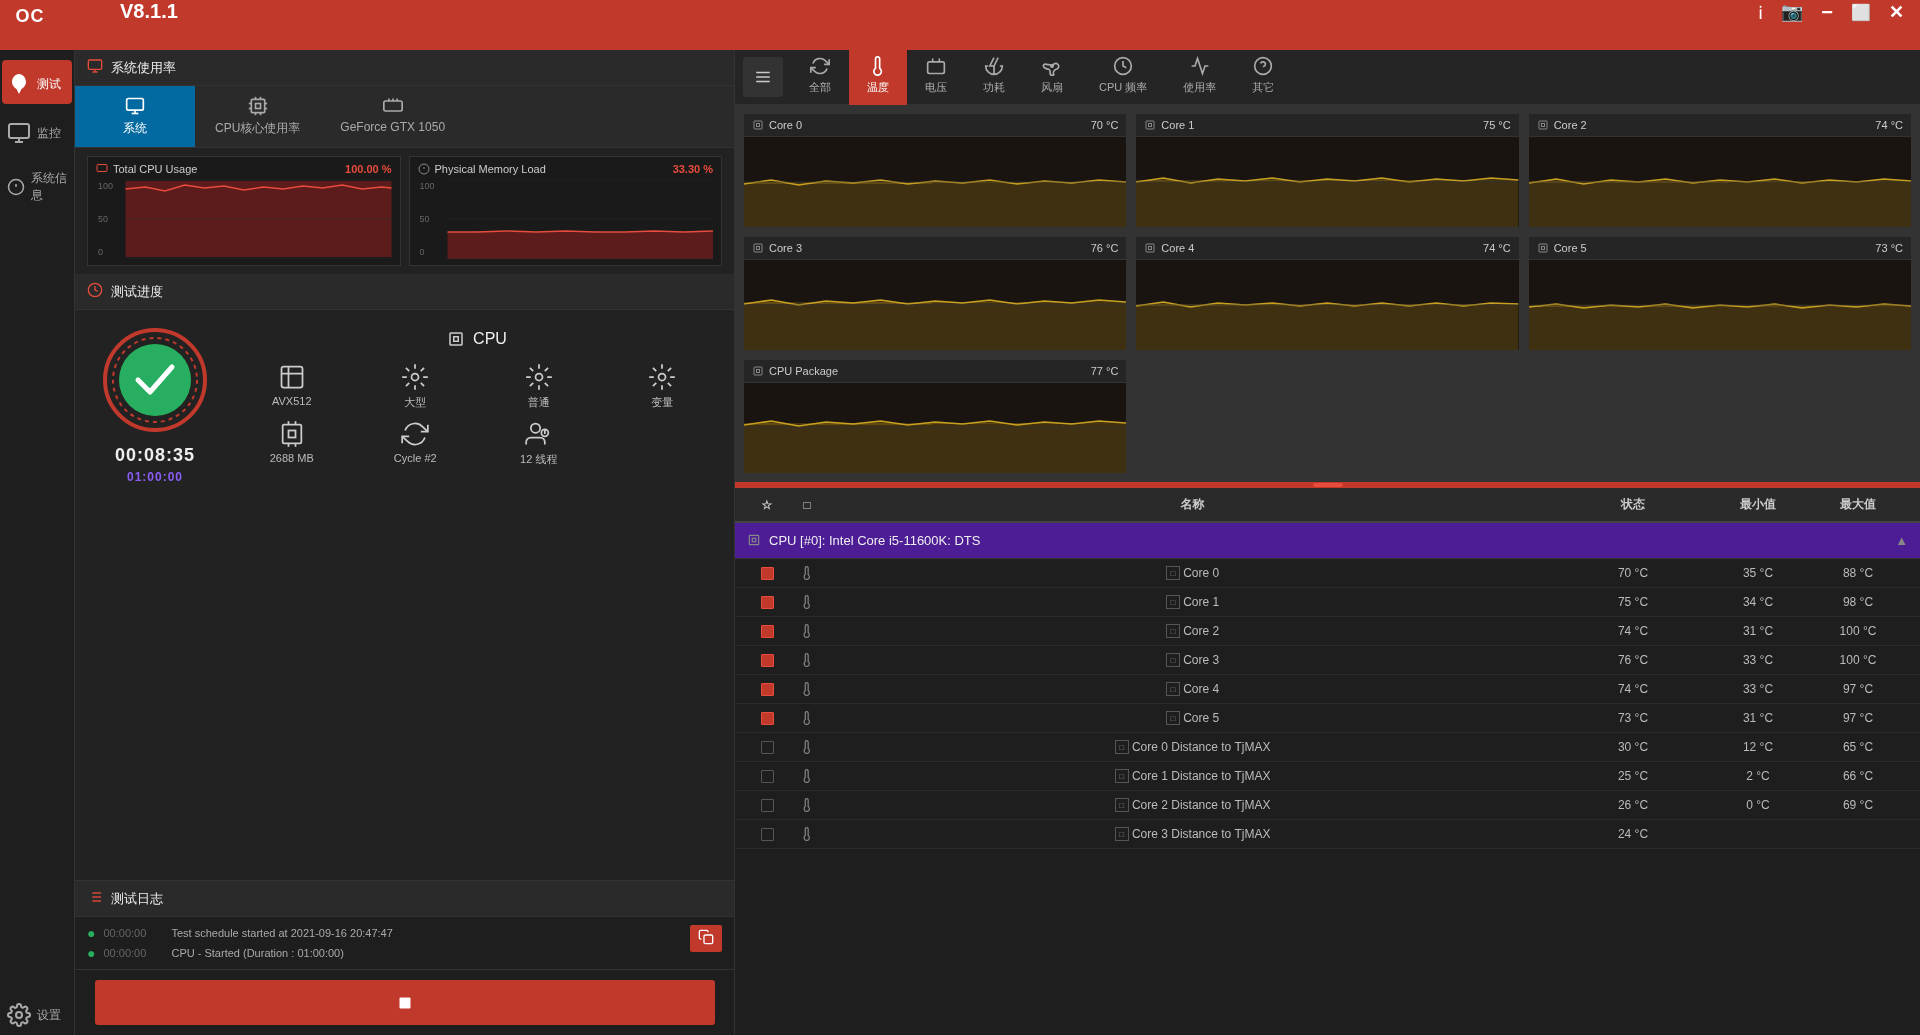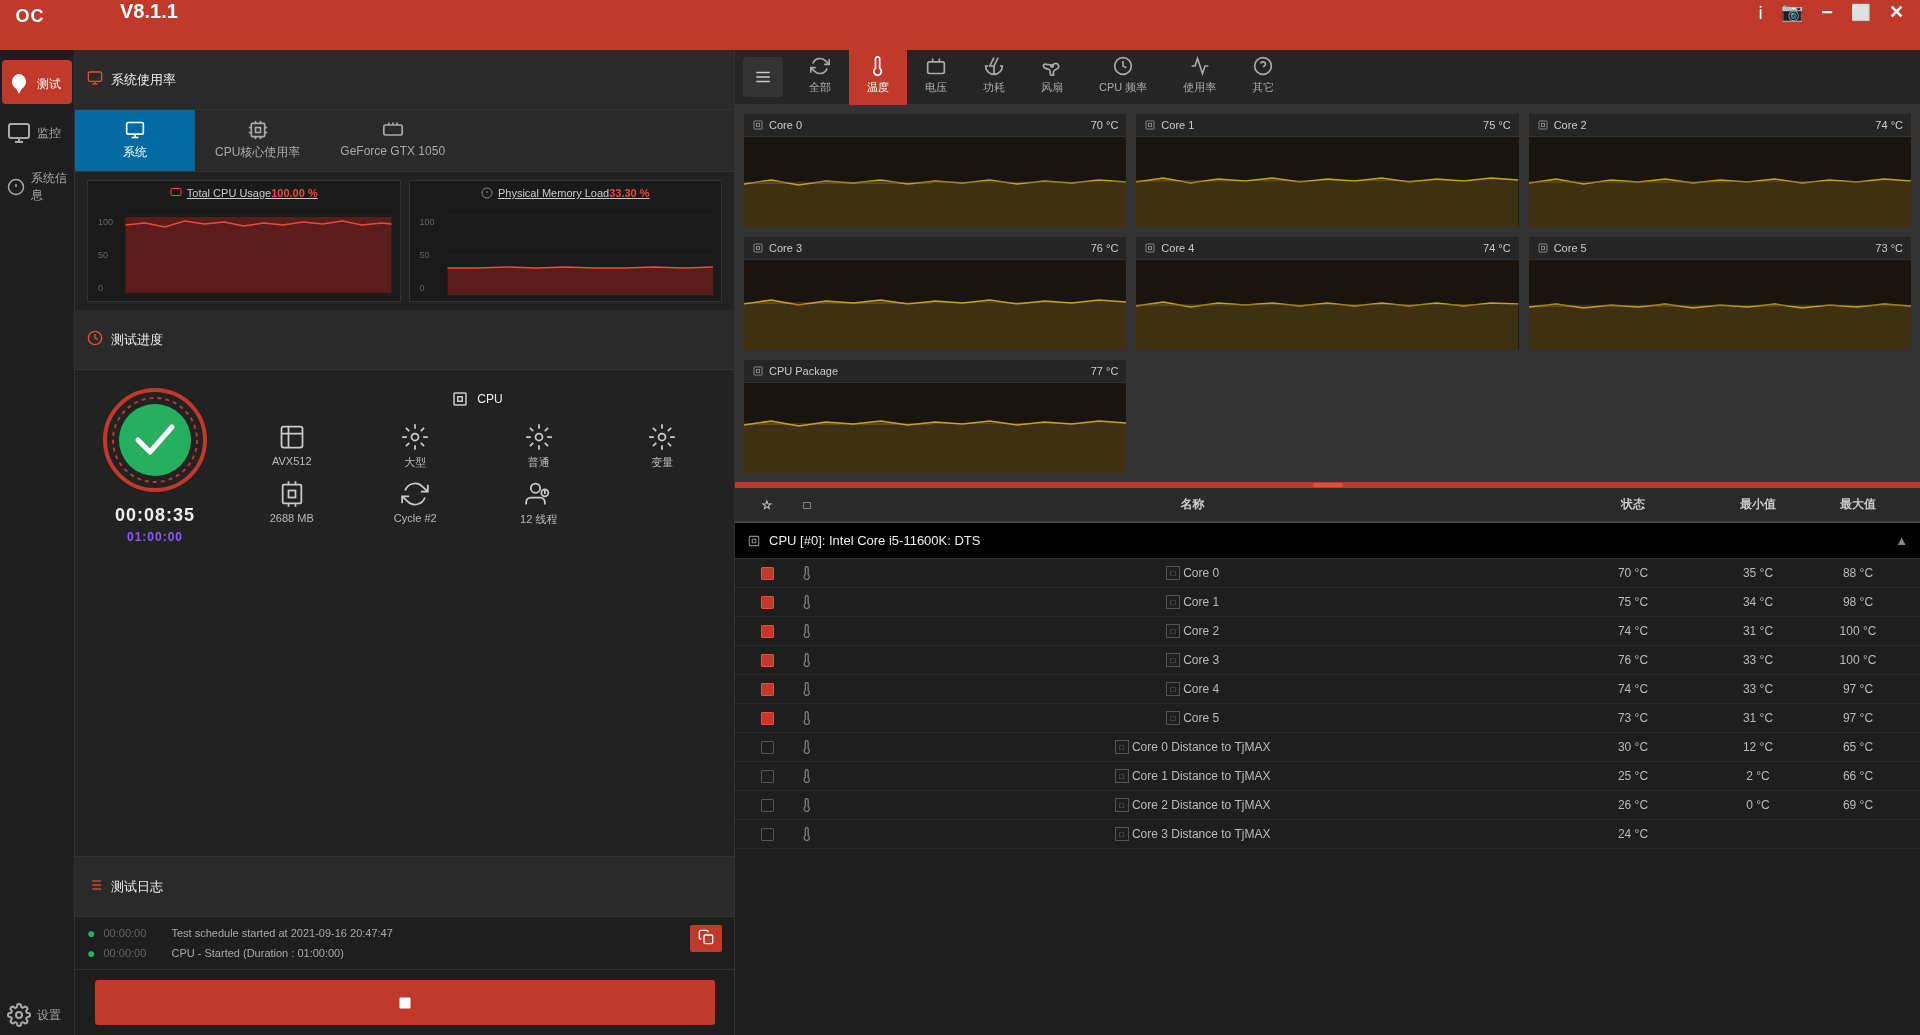--- a/index.html
+++ b/index.html
@@ -77,21 +77,21 @@
       width: 660px;
       background: #222;
       display: flex;
       flex-direction: column;
       border-right: 1px solid #333;
     }
 
     
     .section-header {
       background: #2a2a2a;
-      padding: 20px 12px;
+      padding: 8px 12px;
       display: flex;
       align-items: center;
       gap: 8px;
       font-size: 13px;
       color: #eee;
       border-bottom: 1px solid #333;
     }
     .section-header .red-icon {
       color: #e74c3c;
     }
@@ -133,26 +133,25 @@
       background: #222;
     }
     .gauge-block {
       flex: 1;
       background: #1a1a1a;
       border: 1px solid #333;
       padding: 6px 8px;
     }
     .gauge-title {
       display: flex;
-      justify-content: center;
+      justify-content: space-between;
       align-items: center;
       font-size: 11px;
       color: #ccc;
-      margin-bottom: 16px;
-      text-decoration: underline;
+      margin-bottom: 4px;
     }
     .gauge-title .label {
       display: flex;
       align-items: center;
       gap: 5px;
     }
     .gauge-title .value {
       color: #e74c3c;
       font-weight: bold;
     }
@@ -215,21 +214,21 @@
       flex: 1;
       display: flex;
       flex-direction: column;
       gap: 10px;
     }
     .cpu-label {
       display: flex;
       align-items: center;
       justify-content: center;
       gap: 8px;
-      font-size: 12px;
+      font-size: 16px;
       color: #eee;
       padding: 5px 0;
     }
     .info-grid {
       display: grid;
       grid-template-columns: repeat(4, 1fr);
       gap: 10px;
     }
     .info-cell {
       display: flex;
@@ -413,24 +412,24 @@
     }
     .table-header > div:nth-child(3) {
       justify-content: center;
     }
     .table-body {
       overflow-y: auto;
       flex: 1;
     }
     .table-group-header {
       display: flex;
-      align-items: flex-end;
+      align-items: flex-start;
       gap: 8px;
       padding: 10px 12px;
-      background: #000000;
+      background: #4c1d95;
       font-size: 13px;
       color: #eee;
       border-bottom: 1px solid #333;
     }
     .table-row {
       display: grid;
       grid-template-columns: 40px 40px 1fr 150px 100px 100px;
       padding: 7px 12px;
       border-bottom: 1px solid #2a2a2a;
       font-size: 12px;

